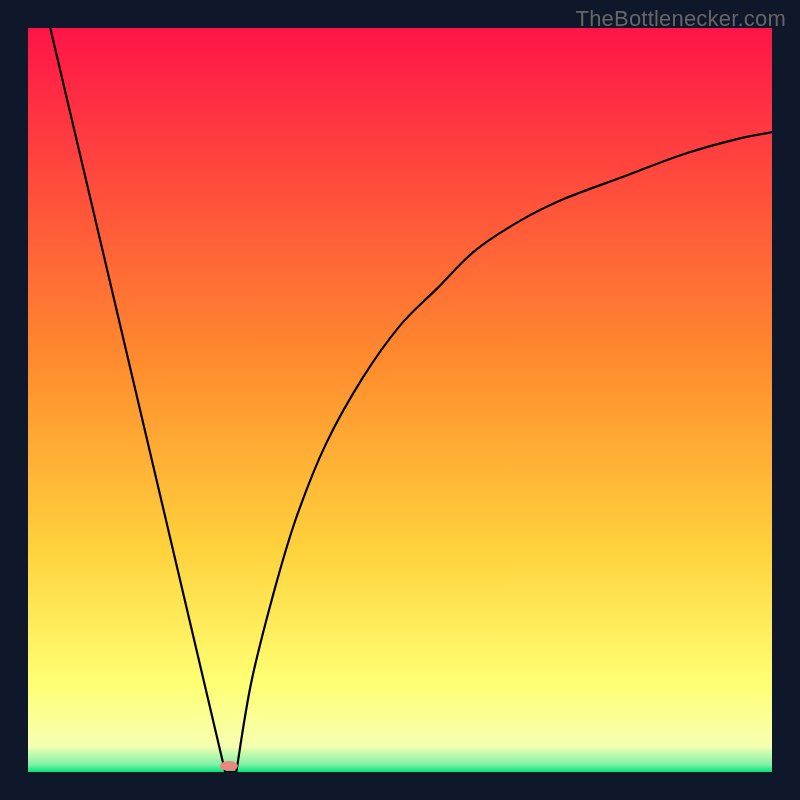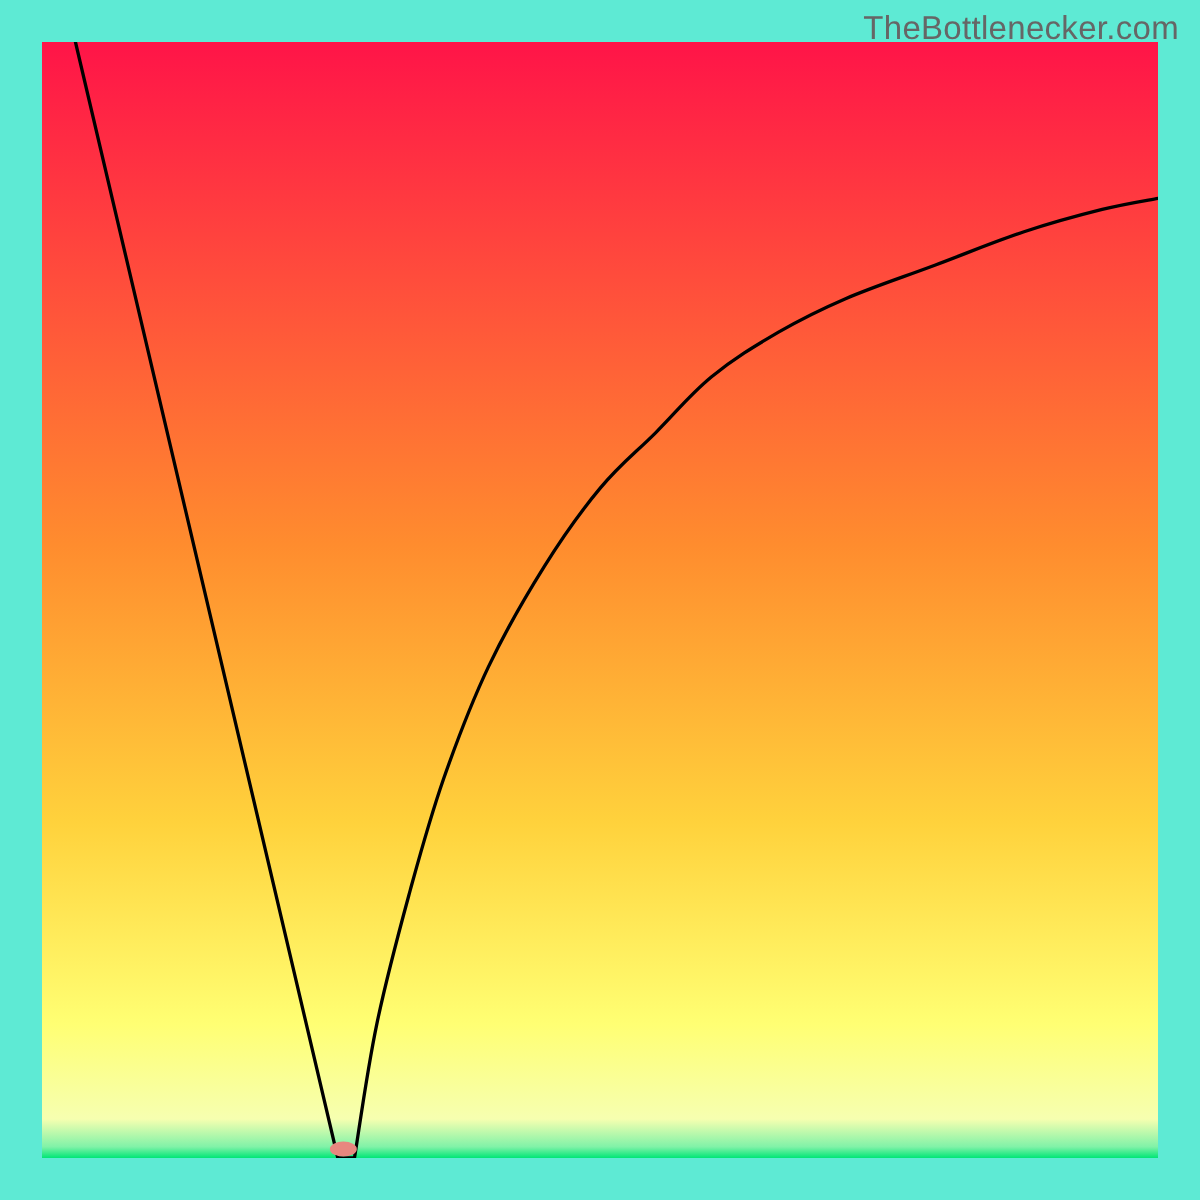--- a/index.html
+++ b/index.html
@@ -8,21 +8,21 @@
     width: 800px;
     height: 800px;
     background: #000;
     font-family: Arial, Helvetica, sans-serif;
     overflow: hidden;
   }
   .frame {
     position: relative;
     width: 800px;
     height: 800px;
-    background: #5eead4;
+    background: #0f172a;
   }
   .watermark {
     position: absolute;
     top: 6px;
     right: 14px;
     color: #666;
     font-size: 22px;
     font-weight: 500;
     letter-spacing: 0.2px;
     user-select: none;

